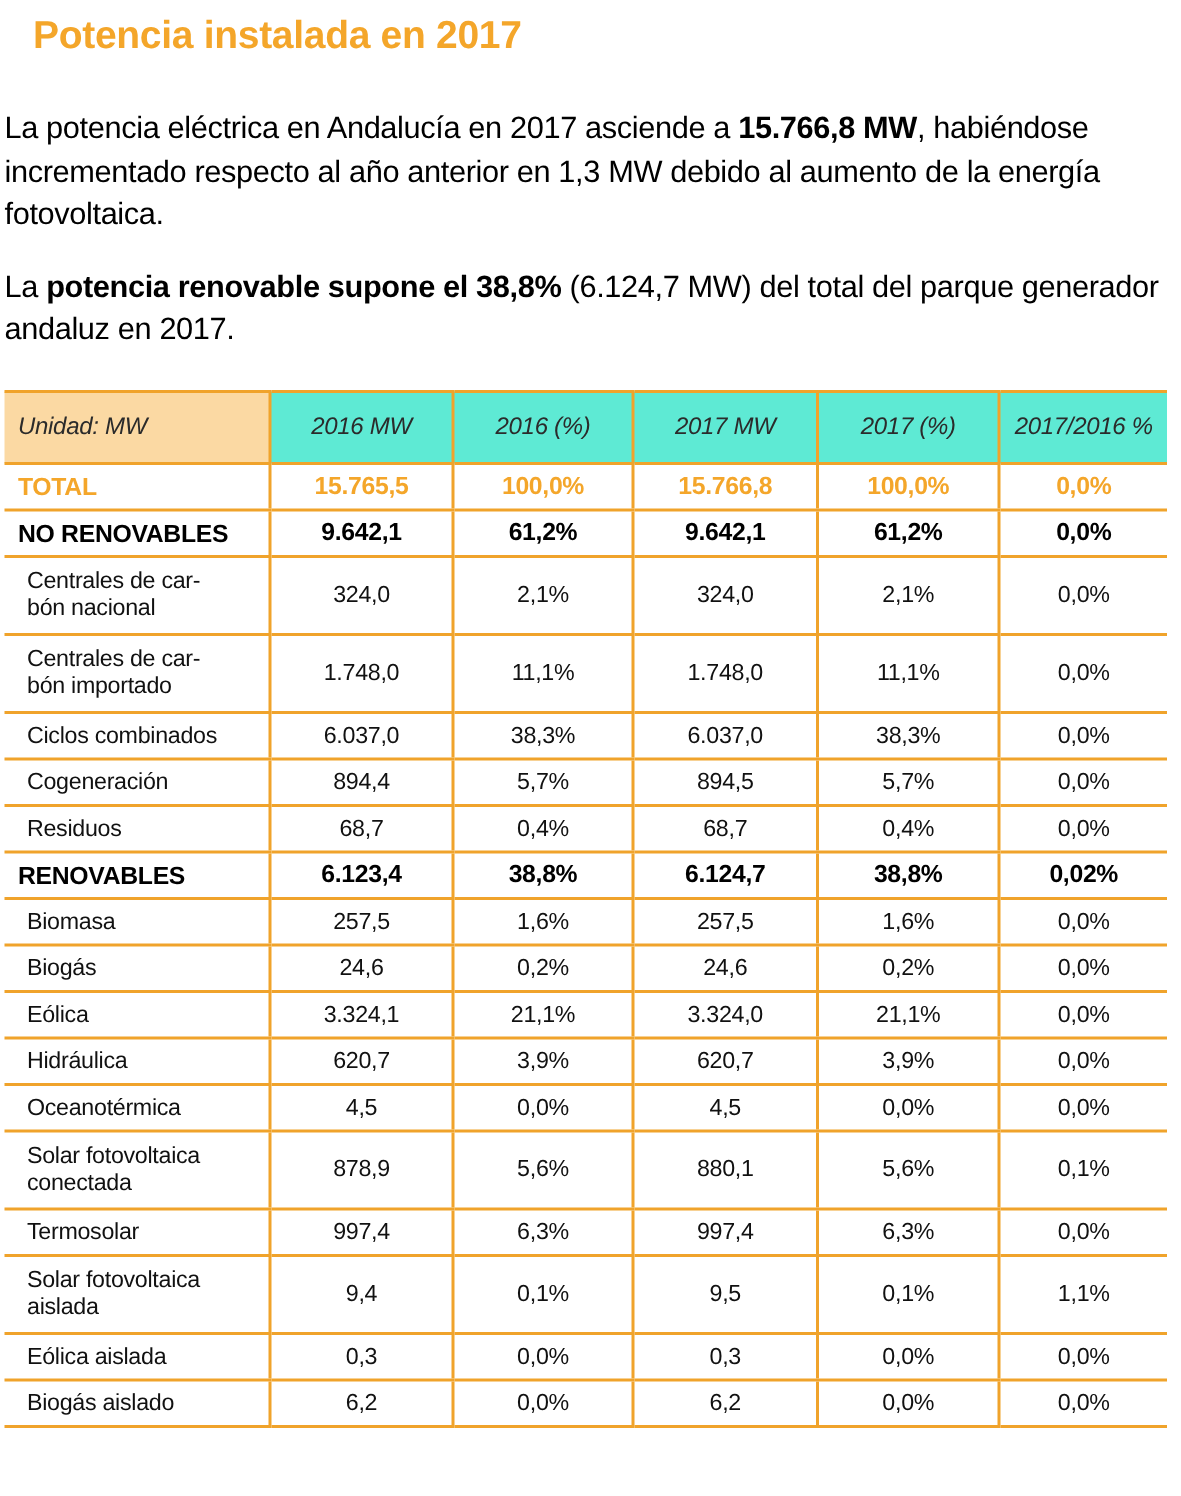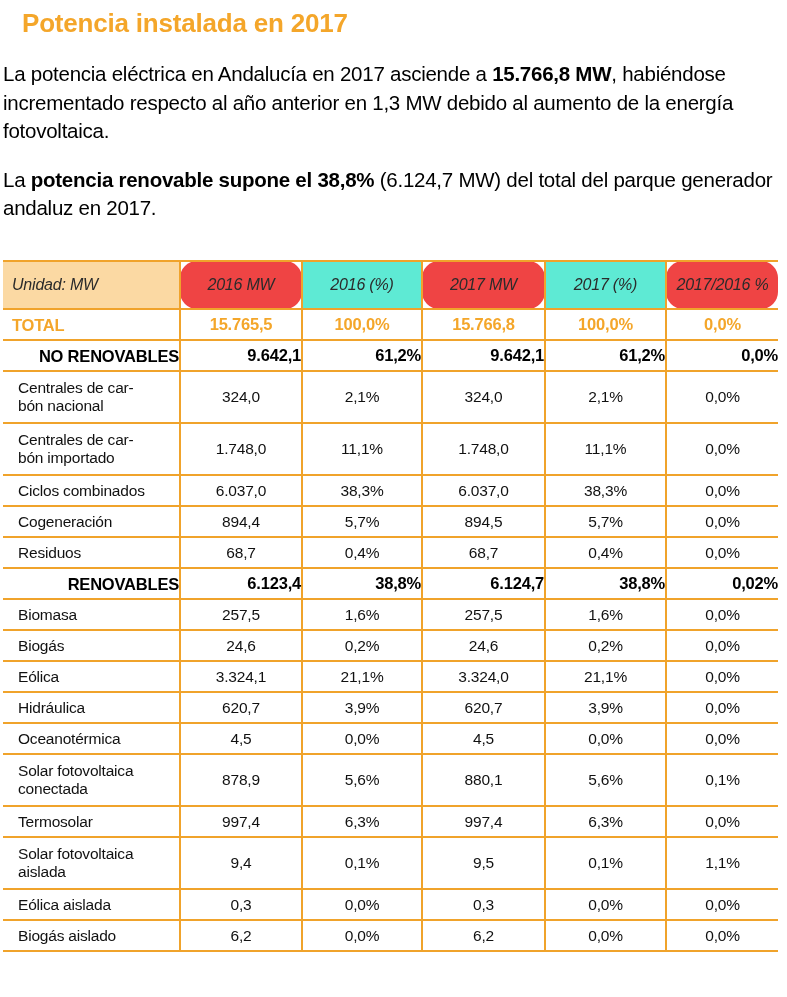--- a/index.html
+++ b/index.html
@@ -41,21 +41,21 @@
     position: absolute;
     left: 3px;
     top: 60px;
     width: 784px;
   }
   .para {
     font-size: 20.5px;
     line-height: 28.5px;
     color: #000000;
     letter-spacing: -0.25px;
-    margin: 0 0 20px 0;
+    margin: 12px 0 20px 0;
     text-align: left;
   }
   .para b { font-weight: bold; }
 
   
   .table-wrap {
     position: absolute;
     left: 3px;
     top: 260px;
     width: 775px;
@@ -93,21 +93,21 @@
     font-size: 16px;
     color: #2b2b2b;
     letter-spacing: -0.2px;
     margin-top: 16px;
   }
   th.hdr-label {
     background: #FBD9A3;
     text-align: left;
     padding-left: 9px !important;
   }
-  th.hdr-a { background: #ef4444; text-align: center; border-radius: 17px; }
+  th.hdr-a { background: #5eead4; text-align: center; }
   th.hdr-b { background: #5eead4; text-align: center; }
 
   
   tbody td {
     height: 29px;
     text-align: center;
     color: #111111;
     font-size: 15.5px;
     letter-spacing: -0.2px;
   }
@@ -125,21 +125,20 @@
     font-weight: bold;
     font-size: 16.5px;
   }
   tr.r-total td.label { padding-left: 9px !important; margin-top: 18px; }
 
   
   tr.r-section td {
     font-weight: bold;
     font-size: 16.5px;
     color: #000000;
-    text-align: right;
   }
   tr.r-section td.label { padding-left: 9px !important; }
 
   .lbl-line { display: block; }
 </style>
 </head>
 <body>
 
 <div class="page">
 

